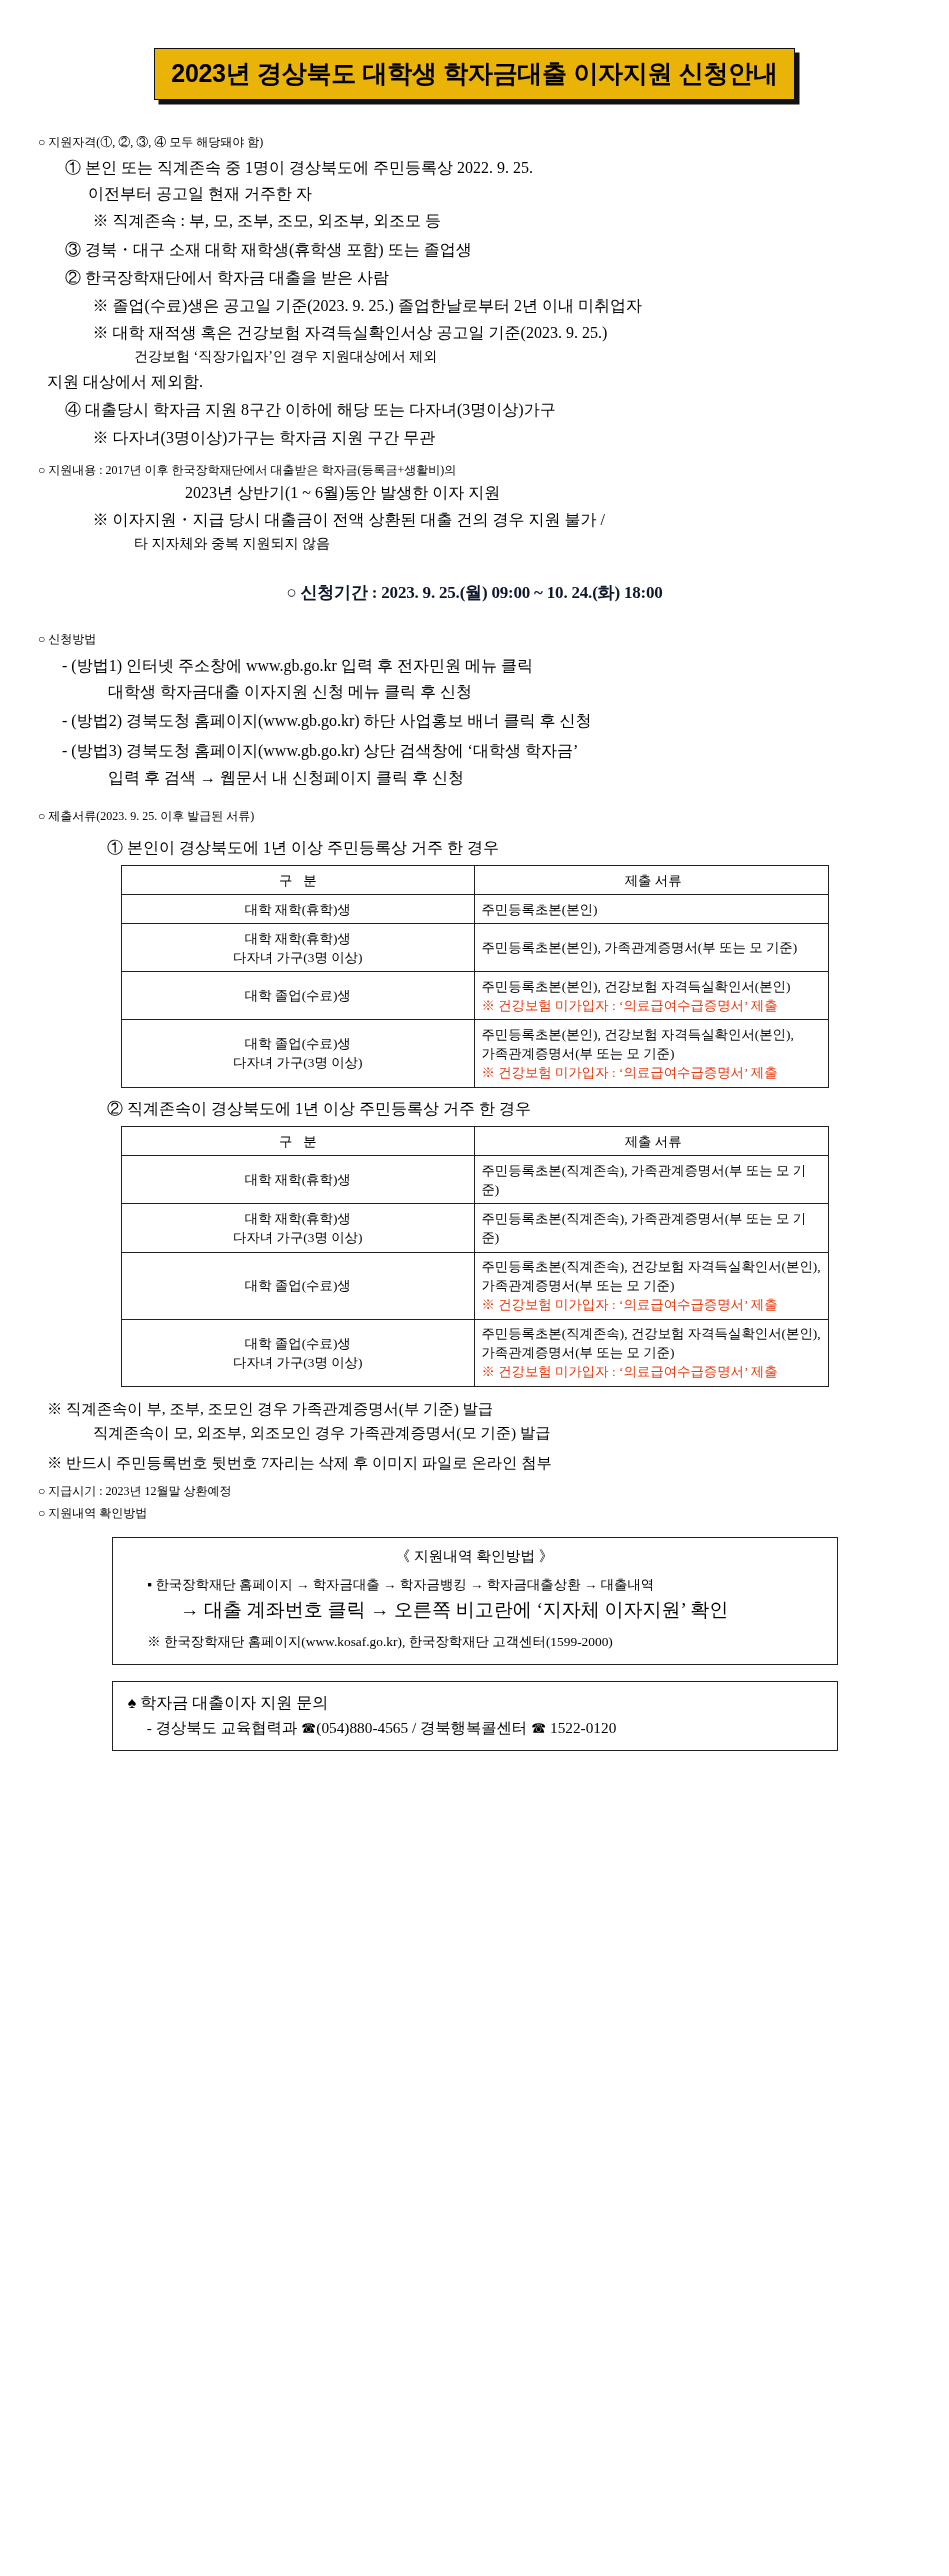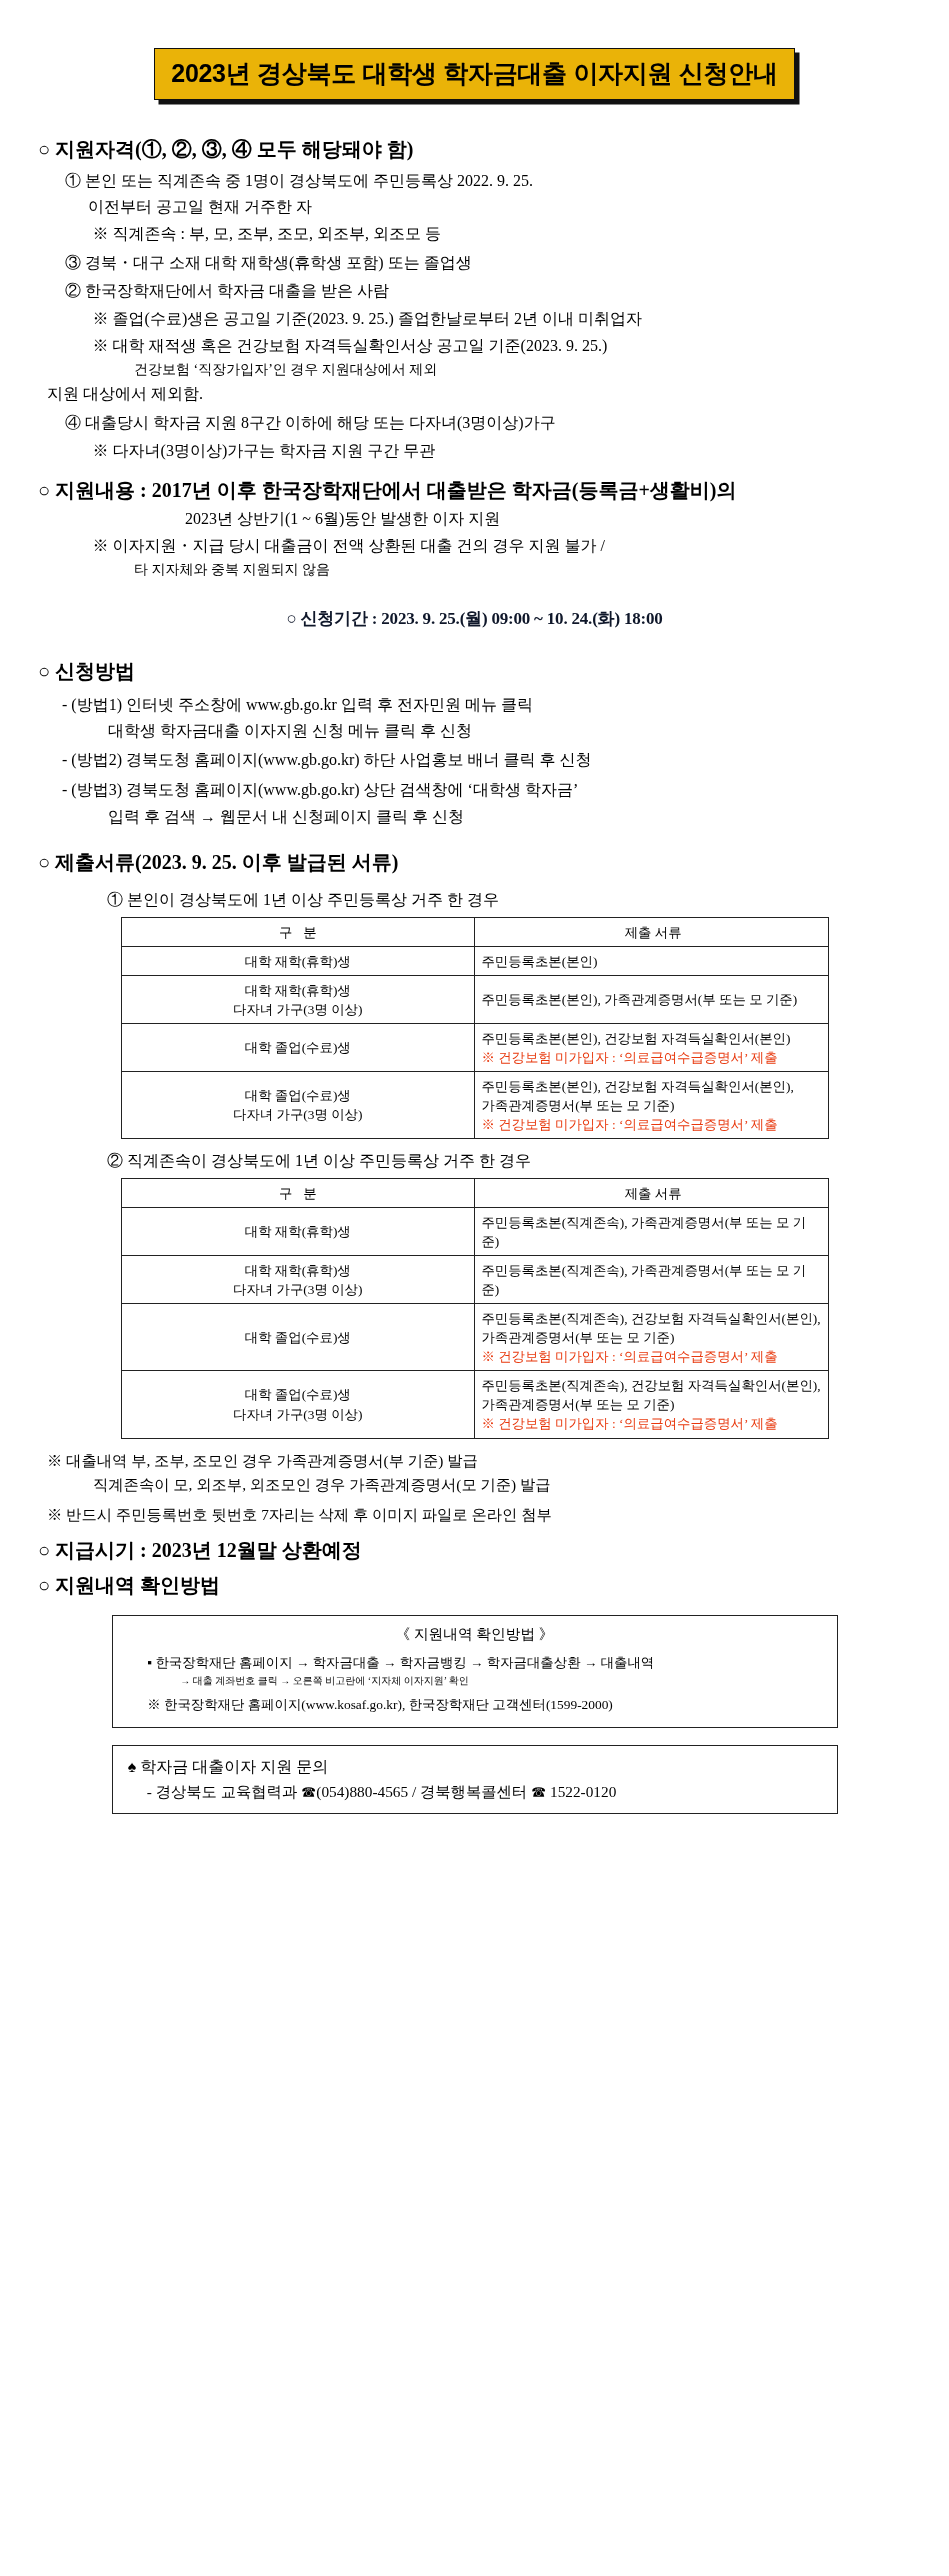--- a/index.html
+++ b/index.html
@@ -40,24 +40,23 @@
     font-family: "Liberation Sans", "DejaVu Sans", sans-serif;
   }
 
   
   .sec {
     margin: 0 0 3.8px 0;
   }
   .bullet-circle {
     padding-left: 27px;
     text-indent: -27px;
-    font-size: 20px;
+    font-size: 12px;
     line-height: 1.62;
     margin-top: 10.2px;
-    font-weight: bold;
   }
   .num-item {
     padding-left: 50px;
     text-indent: -23px;
     font-size: 16px;
     line-height: 1.64;
     margin-top: 2.6px;
   }
   .note {
     padding-left: 75px;
@@ -173,21 +172,21 @@
     font-size: 14.7px;
     margin-bottom: 7.7px;
   }
   .infobox-line {
     font-size: 13.4px;
     line-height: 1.6;
     padding-left: 36px;
     text-indent: -14px;
   }
   .infobox-line2 {
-    font-size: 10px;
+    font-size: 19px;
     line-height: 1.6;
     padding-left: 55px;
   }
   .infobox-line3 {
     font-size: 13.4px;
     line-height: 1.6;
     padding-left: 36px;
     text-indent: -14px;
     margin-top: 5.1px;
   }
@@ -351,21 +350,21 @@
               <div>주민등록초본(직계존속), 건강보험 자격득실확인서(본인),</div>
               <div>가족관계증명서(부 또는 모 기준)</div>
               <div class="red">※ 건강보험 미가입자 : ‘의료급여수급증명서’ 제출</div>
             </td>
           </tr>
         </tbody>
     </table>
   </div>
 
   <div class="sec" style="margin-top:10.2px;">
-    <div class="star">※ 대출내역 부, 조부, 조모인 경우 가족관계증명서(부 기준) 발급</div>
+    <div class="star">※ 직계존속이 부, 조부, 조모인 경우 가족관계증명서(부 기준) 발급</div>
     <div class="star-cont">직계존속이 모, 외조부, 외조모인 경우 가족관계증명서(모 기준) 발급</div>
     <div class="star">※ 반드시 주민등록번호 뒷번호 7자리는 삭제 후 이미지 파일로 온라인 첨부</div>
     <div class="bullet-circle" style="margin-top:6.4px;">○ 지급시기 : 2023년 12월말 상환예정</div>
     <div class="bullet-circle" style="margin-top:2.6px;">○ 지원내역 확인방법</div>
   </div>
 
   <div class="infobox">
     <div class="infobox-title">《 지원내역 확인방법 》</div>
     <div class="infobox-line">▪ 한국장학재단 홈페이지 → 학자금대출 → 학자금뱅킹 → 학자금대출상환 → 대출내역</div>
     <div class="infobox-line2">→ 대출 계좌번호 클릭 → 오른쪽 비고란에 ‘지자체 이자지원’ 확인</div>

